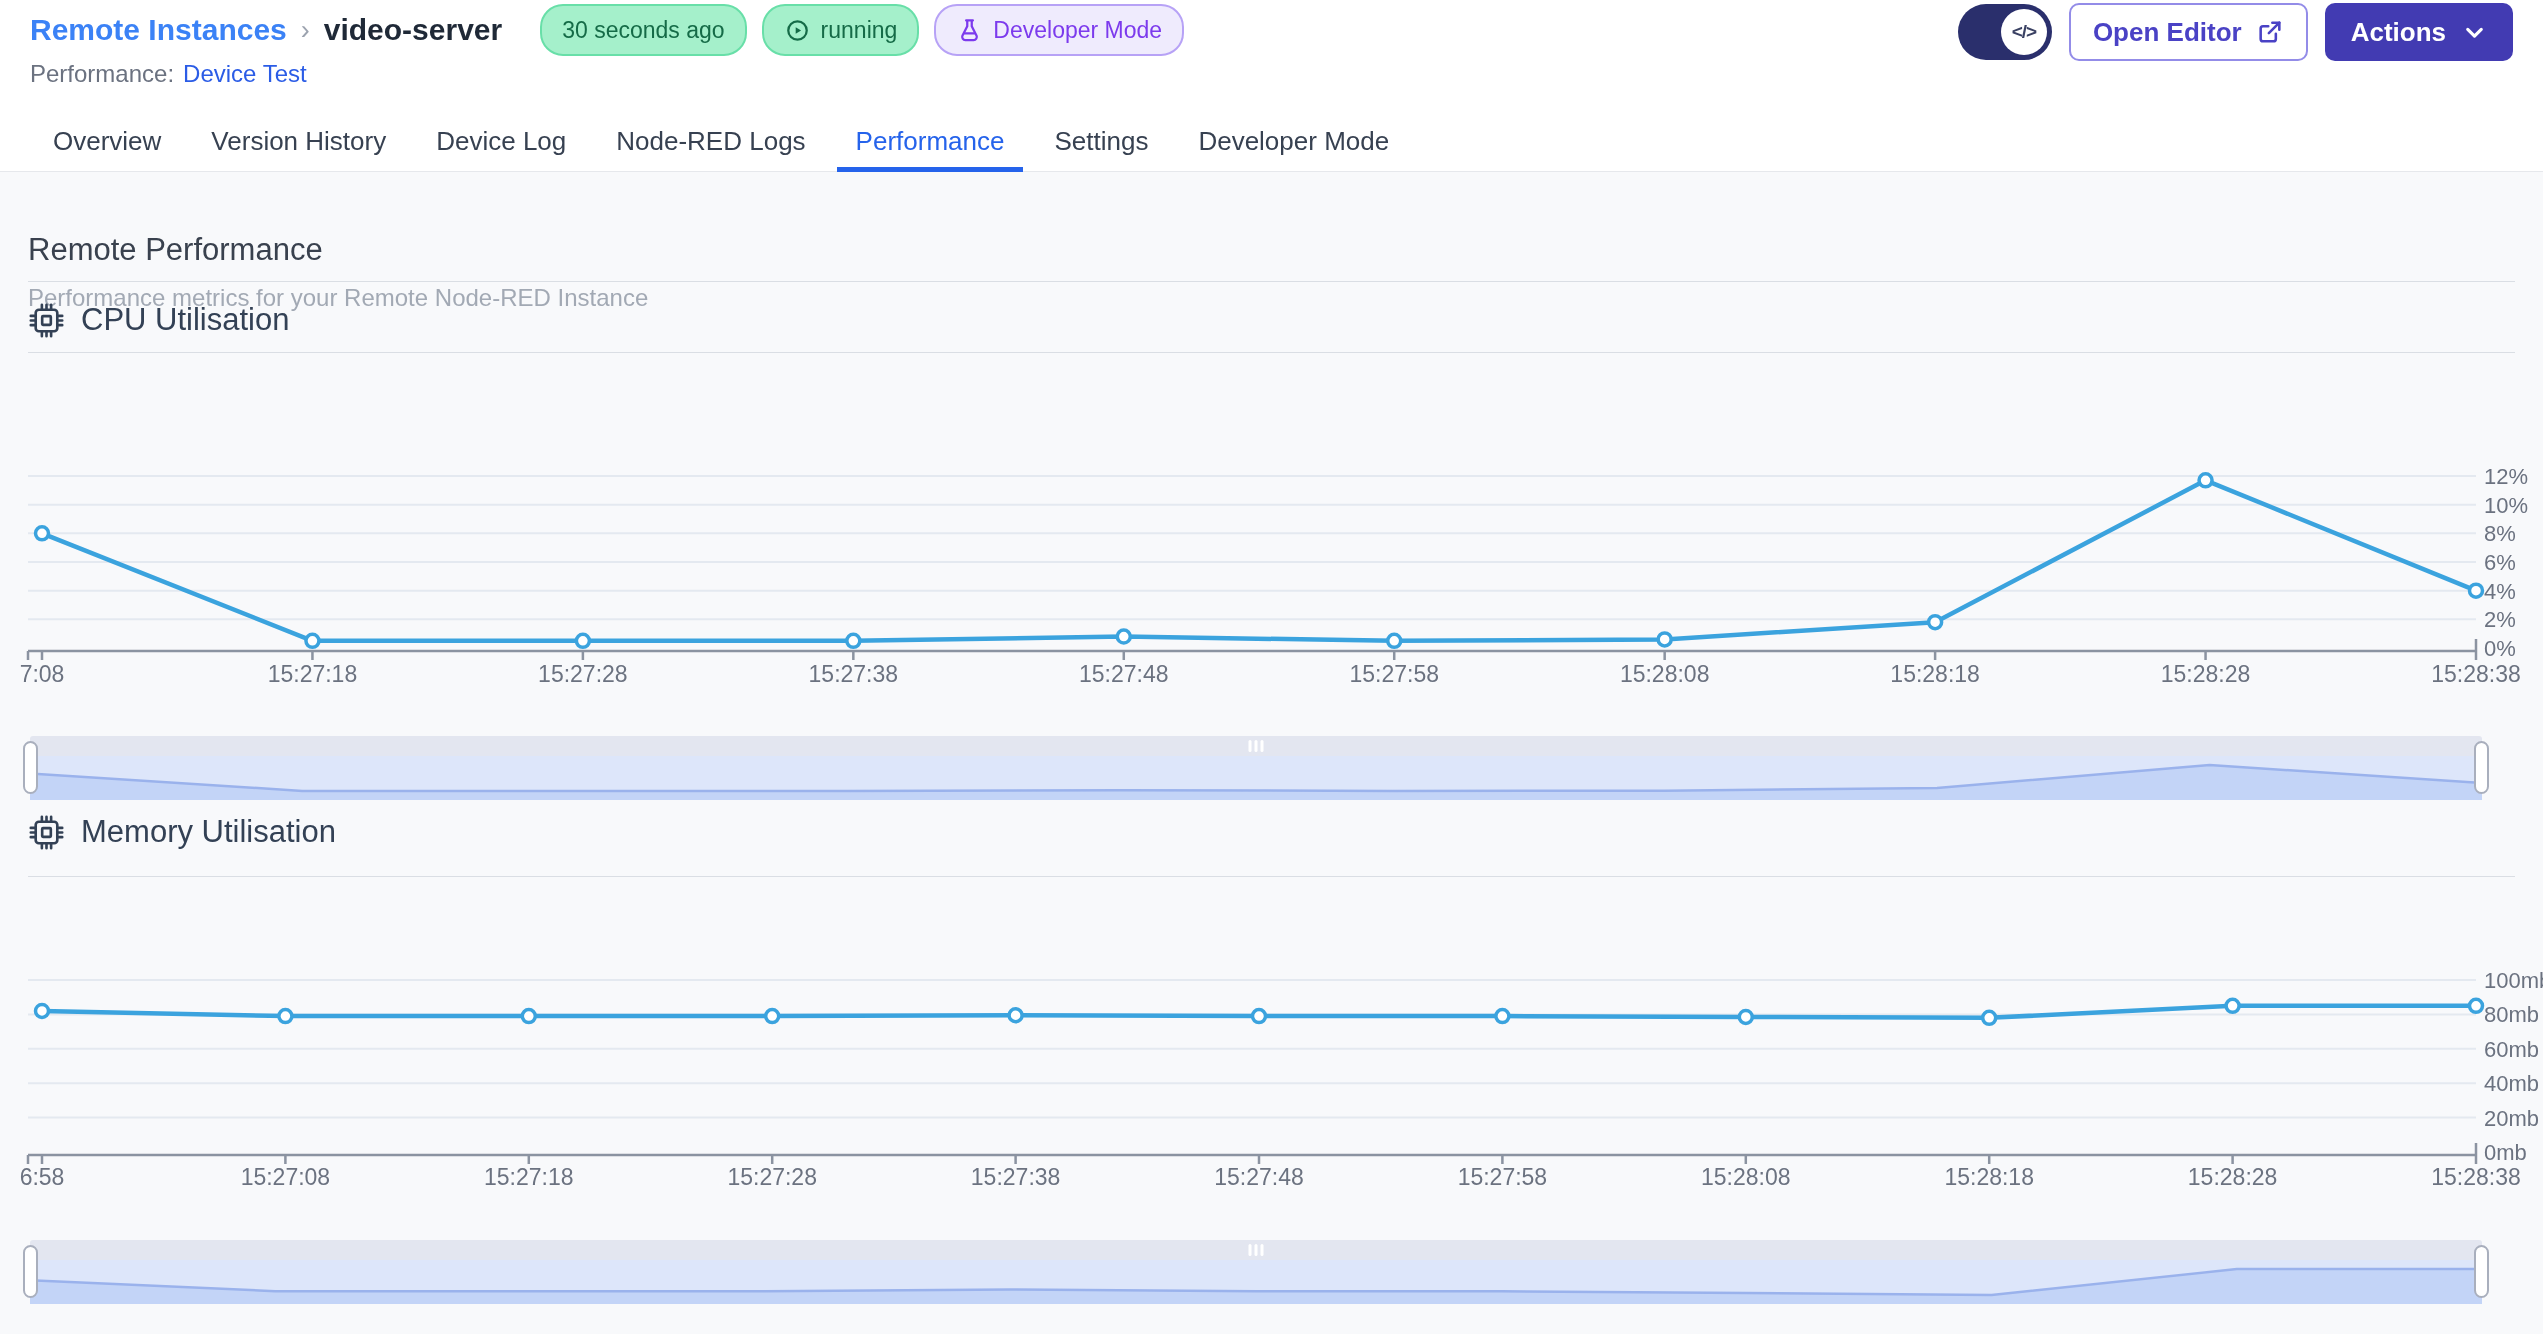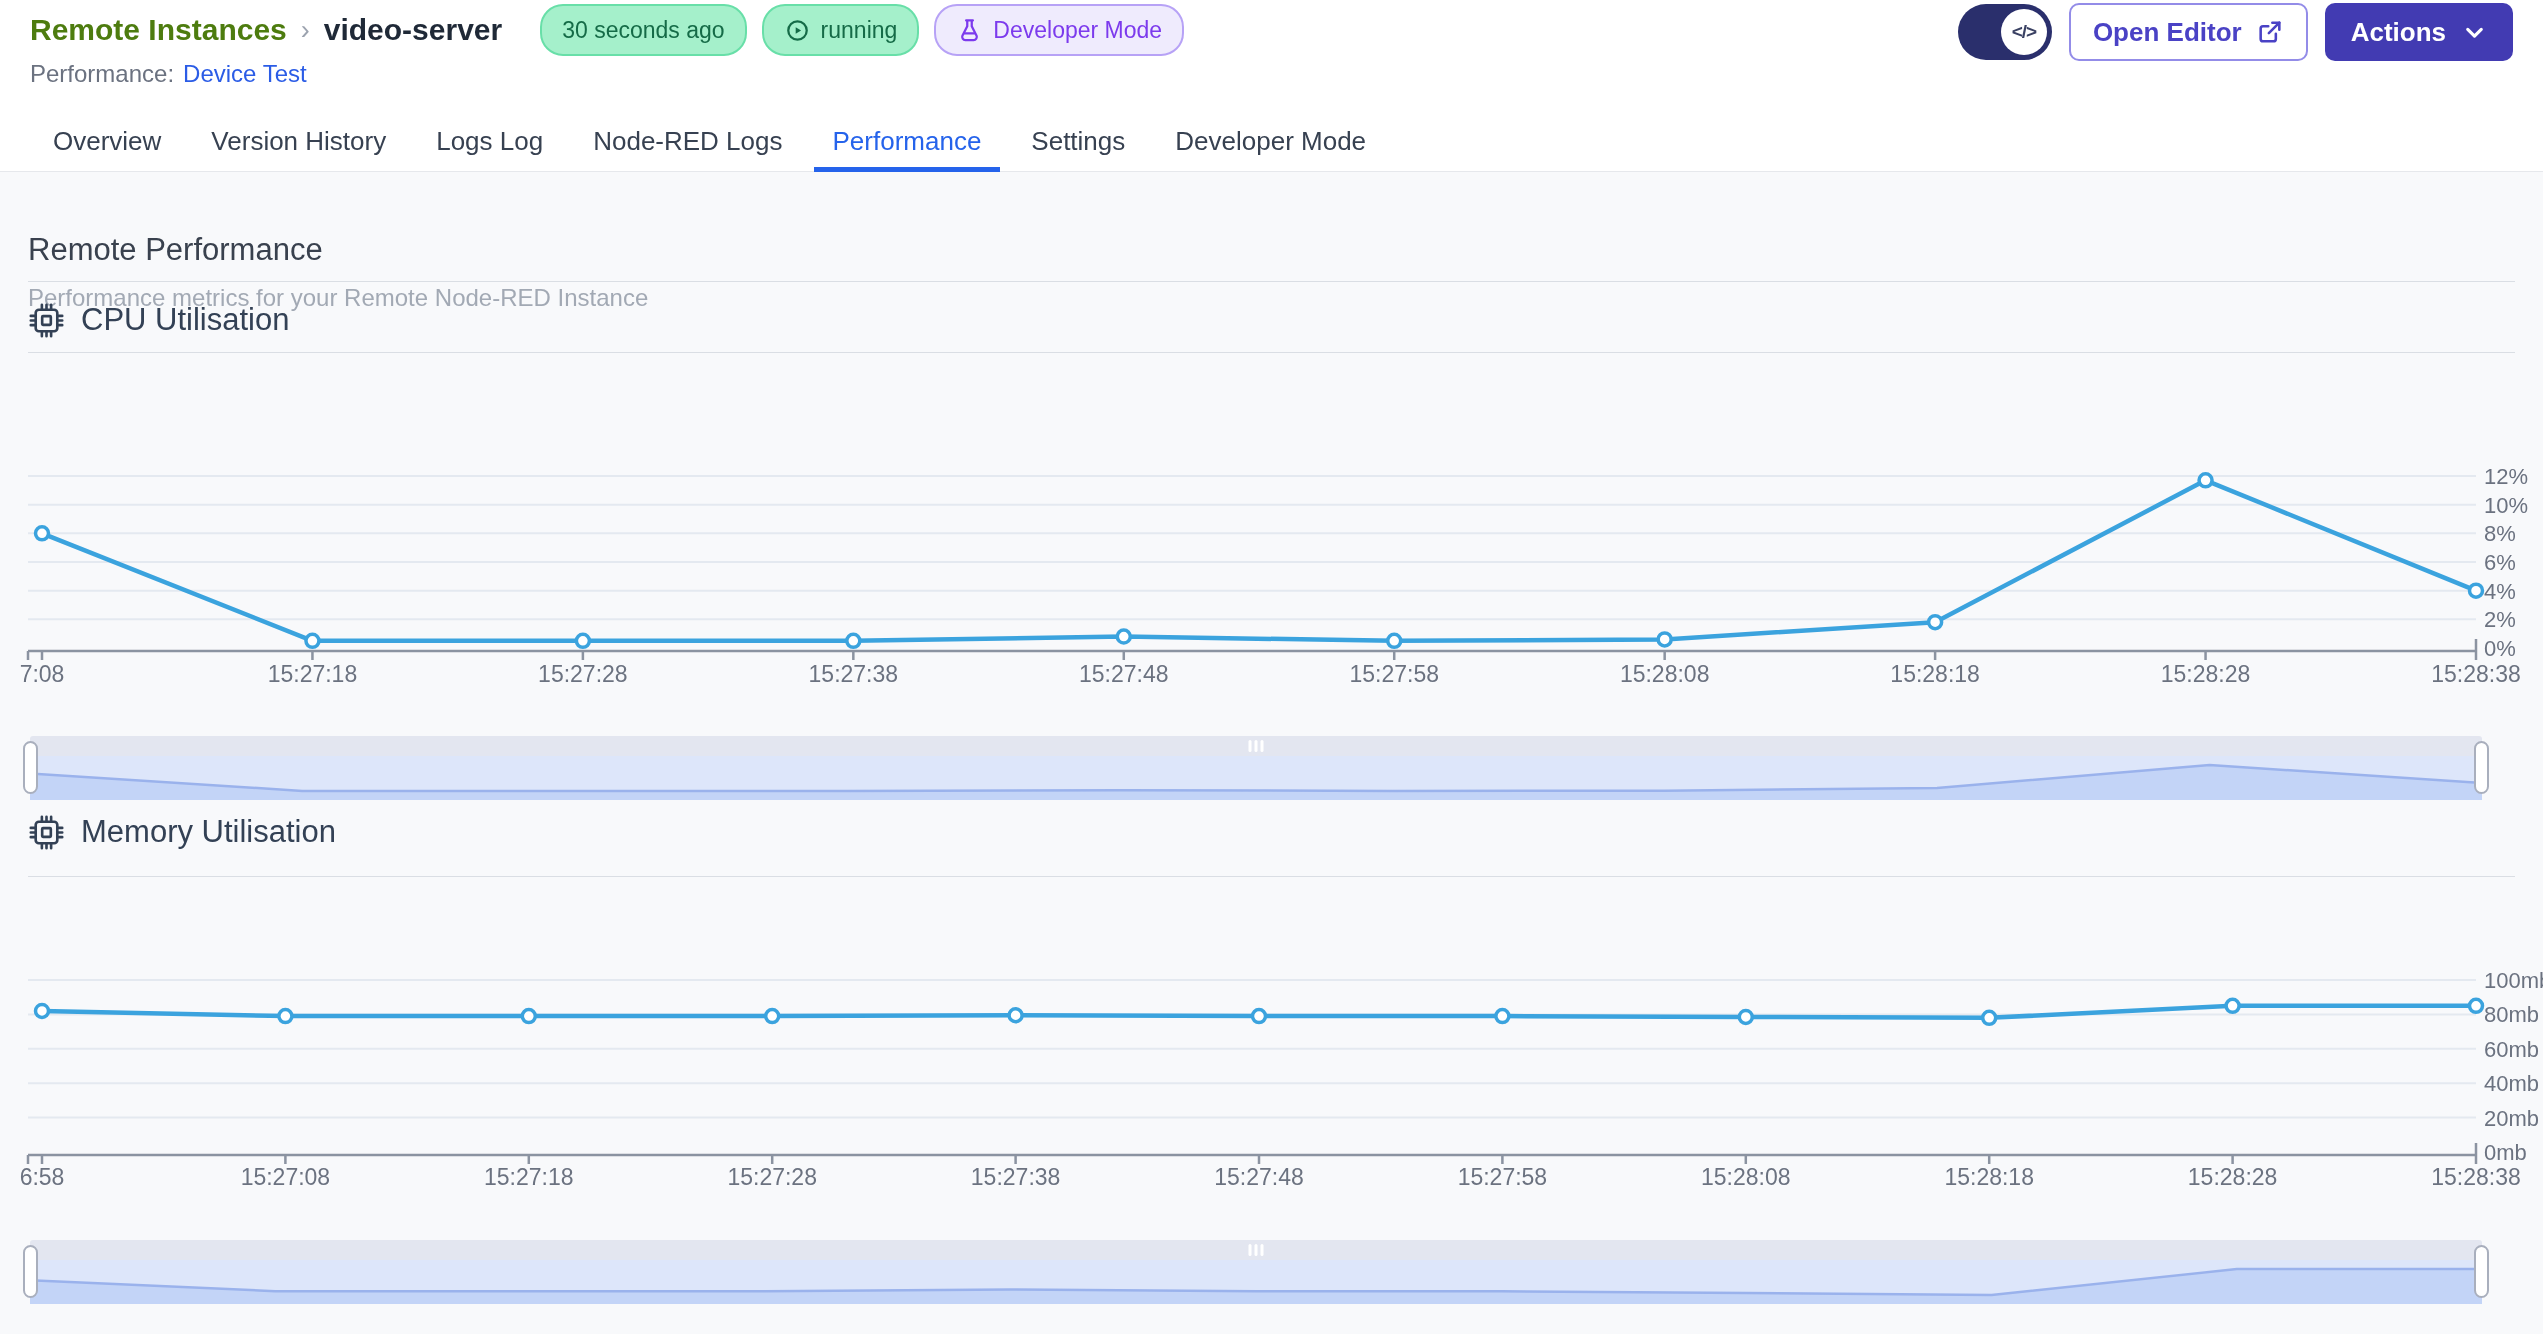--- a/index.html
+++ b/index.html
@@ -2,21 +2,21 @@
 <html><head>
 <meta charset="utf-8">
 <style>
   html,body{margin:0;padding:0;background:#fff;}
   .page{position:relative;width:2543px;height:1334px;overflow:hidden;background:#fff;
         font-family:"Liberation Sans",sans-serif;-webkit-font-smoothing:antialiased;}
   .content-bg{position:absolute;left:0;top:171px;right:0;bottom:0;background:#F8F9FB;}
 
   
   .breadcrumb-row{position:absolute;left:30px;top:6px;height:48px;display:flex;align-items:center;gap:14px;}
-  .crumb-parent{font-size:30px;font-weight:bold;color:#4d7c0f;cursor:pointer;text-decoration:none;}
+  .crumb-parent{font-size:30px;font-weight:bold;color:#3b82f6;cursor:pointer;text-decoration:none;}
   .crumb-sep{font-size:27px;color:#9CA3AF;}
   .crumb-current{font-size:30px;font-weight:bold;color:#1F2937;}
   .badges{display:flex;gap:15px;margin-left:24px;}
   .badge{display:flex;align-items:center;gap:10px;height:52px;padding:0 20px;border-radius:23px;font-size:23px;box-sizing:border-box;}
   .badge.green{background:#A5F0CB;border:2px solid #68DFA8;color:#156B47;}
   .badge.purple{background:#EFEBFD;border:2px solid #B7A2F6;color:#7C3AED;}
   .badge svg{width:27px;height:27px;flex:0 0 auto;}
   .app-row{position:absolute;left:30px;top:60px;font-size:24px;color:#6B7280;display:flex;gap:9px;}
   .app-link{color:#2B5CE6;cursor:pointer;}
 
@@ -118,21 +118,21 @@
         <svg viewBox="0 0 24 24" fill="none" stroke="#fff" stroke-width="3" stroke-linecap="round" stroke-linejoin="round" width="25" height="25">
           <path d="M5.5 9l6.5 6.5L18.5 9"></path>
         </svg>
       </span>
     </button>
   </div>
 
   <nav class="tabbar" id="tabbar">
       <div class="tab">Overview</div>
       <div class="tab">Version History</div>
-      <div class="tab">Logs Log</div>
+      <div class="tab">Device Log</div>
       <div class="tab">Node-RED Logs</div>
       <div class="tab active">Performance</div>
       <div class="tab">Settings</div>
       <div class="tab">Developer Mode</div>
     </nav>
 
   <div class="title-row">
     <span class="page-title">Remote Performance</span>
     <span class="page-subtitle">Performance metrics for your Remote Node-RED Instance</span>
   </div>

